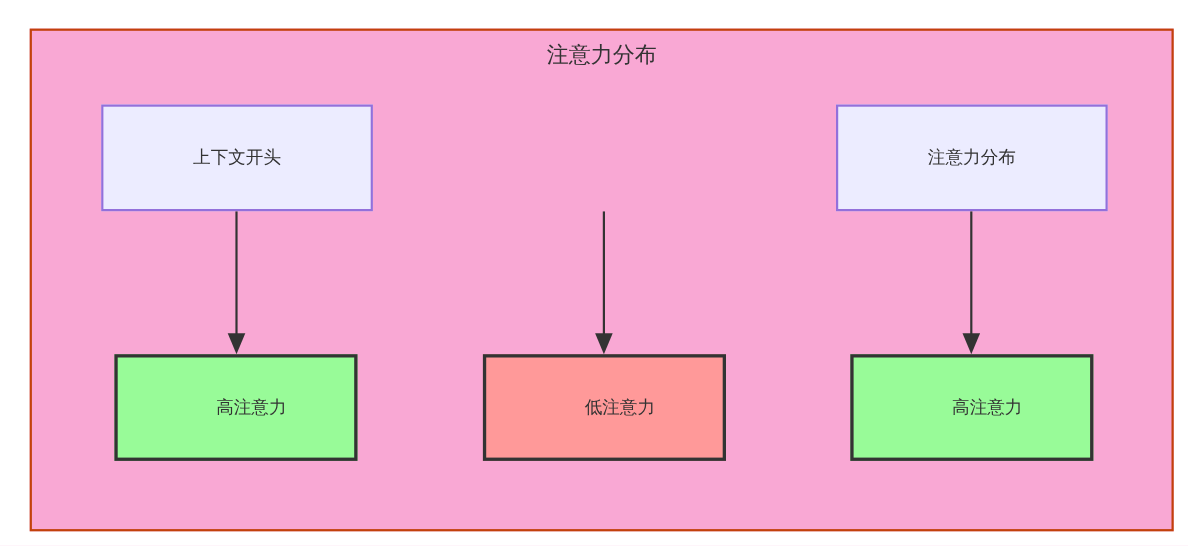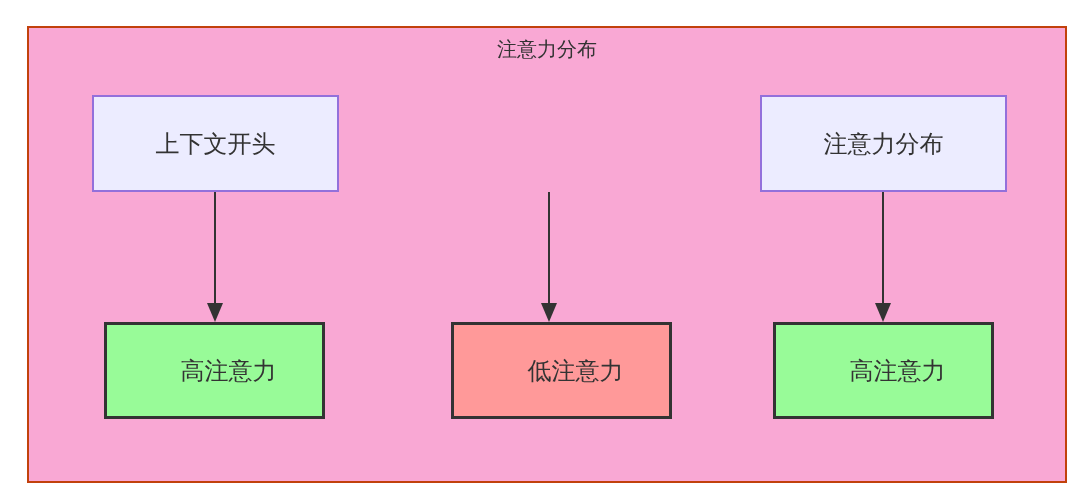--- a/index.html
+++ b/index.html
@@ -31,41 +31,41 @@
     width: 100%;
     text-align: center;
     font-size: 20px;
     color: #333333;
   }
   .node {
     position: absolute;
     display: flex;
     align-items: center;
     justify-content: center;
-    font-size: 24px;
+    font-size: 16px;
     color: #333333;
     box-sizing: border-box;
     text-align: center;
   }
   .source-node {
     background: #ececff;
     border: 2px solid #9370db;
     top: 67px;
     height: 97px;
     width: 247px;
   }
   .target-node {
     border: 3px solid #333333;
     top: 294px;
     height: 97px;
     width: 221px;
     padding-left: 28px;
   }
   .target-high { background: #98fb98; }
-  .target-low  { background: #ff9999; margin-left: 12px; }
+  .target-low  { background: #ff9999; }
   .src-1 { left: 63px; }
   .src-2 { left: 396px; }
   .src-3 { left: 731px; }
   .tgt-1 { left: 75px; }
   .tgt-2 { left: 410px; }
   .tgt-3 { left: 744px; }
   .arrow {
     position: absolute;
     top: 164px;
     width: 20px;

